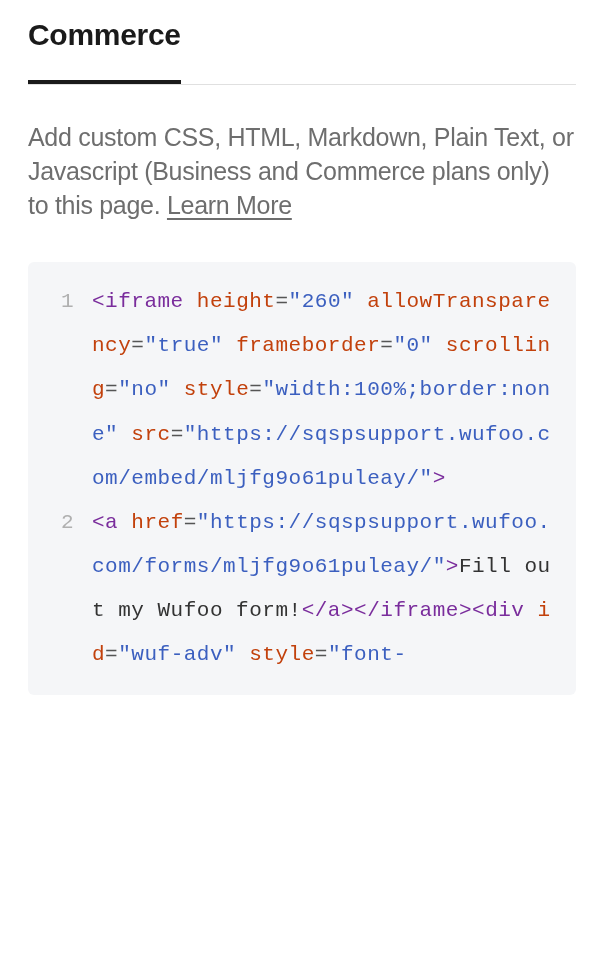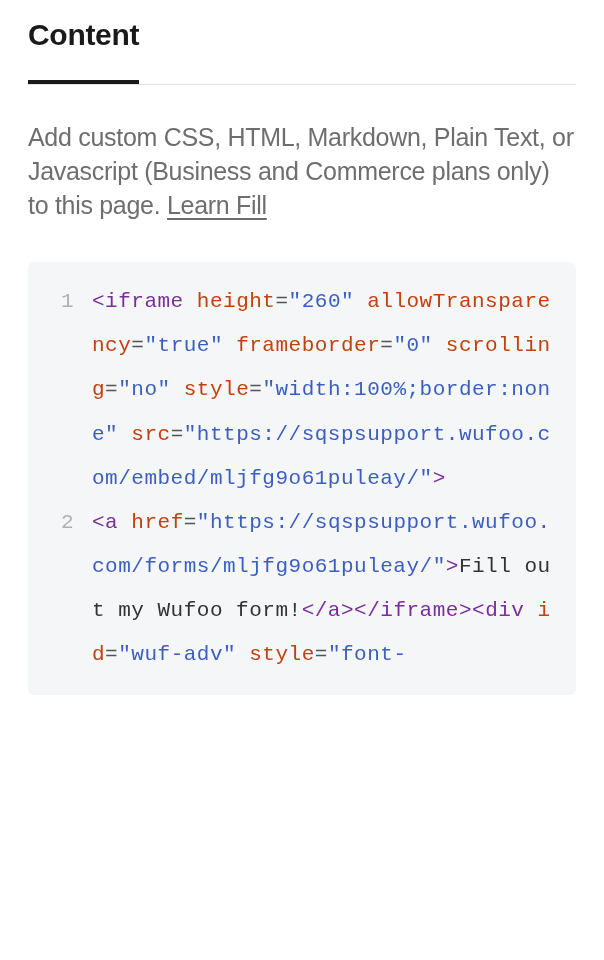--- a/index.html
+++ b/index.html
@@ -75,25 +75,25 @@
     .attr-eq { color: #555; }
     .attr-value { color: #3b5fbf; }
     .punct { color: #7a2d9c; }
     .text-content { color: #333; }
   </style>
 </head>
 <body>
 
 <div class="container">
   <div class="tab-header">
-    <span class="tab">Content</span>
+    <span class="tab">Commerce</span>
   </div>
 
   <p class="description">
-    <span>Add custom CSS, HTML, Markdown, Plain Text, or Javascript (Business and Commerce plans only) to this page. </span><span class="learn-more">Learn Fill</span>
+    <span>Add custom CSS, HTML, Markdown, Plain Text, or Javascript (Business and Commerce plans only) to this page. </span><span class="learn-more">Learn More</span>
   </p>
 
   <div class="code-editor" id="code-editor">
       <div class="code-line-wrap">
         <span class="line-number">1</span>
         <span class="code-content"><span class="punct">&lt;</span><span class="tag">iframe</span><span> </span><span class="attr-name">height</span><span class="attr-eq">=</span><span class="attr-value">"260"</span><span> </span><span class="attr-name">allowTransparency</span><span class="attr-eq">=</span><span class="attr-value">"true"</span><span> </span><span class="attr-name">frameborder</span><span class="attr-eq">=</span><span class="attr-value">"0"</span><span> </span><span class="attr-name">scrolling</span><span class="attr-eq">=</span><span class="attr-value">"no"</span><span> </span><span class="attr-name">style</span><span class="attr-eq">=</span><span class="attr-value">"width:100%;border:none"</span><span> </span><span class="attr-name">src</span><span class="attr-eq">=</span><span class="attr-value">"https://sqspsupport.wufoo.com/embed/mljfg9o61puleay/"</span><span class="punct">&gt;</span></span>
       </div>
       <div class="code-line-wrap">
         <span class="line-number">2</span>
         <span class="code-content"><span>  </span><span class="punct">&lt;</span><span class="tag">a</span><span> </span><span class="attr-name">href</span><span class="attr-eq">=</span><span class="attr-value">"https://sqspsupport.wufoo.com/forms/mljfg9o61puleay/"</span><span class="punct">&gt;</span><span class="text-content">Fill out my Wufoo form!</span><span class="punct">&lt;/</span><span class="tag">a</span><span class="punct">&gt;</span><span class="punct">&lt;/</span><span class="tag">iframe</span><span class="punct">&gt;</span><span class="punct">&lt;</span><span class="tag">div</span><span> </span><span class="attr-name">id</span><span class="attr-eq">=</span><span class="attr-value">"wuf-adv"</span><span> </span><span class="attr-name">style</span><span class="attr-eq">=</span><span class="attr-value">"font-</span></span>

